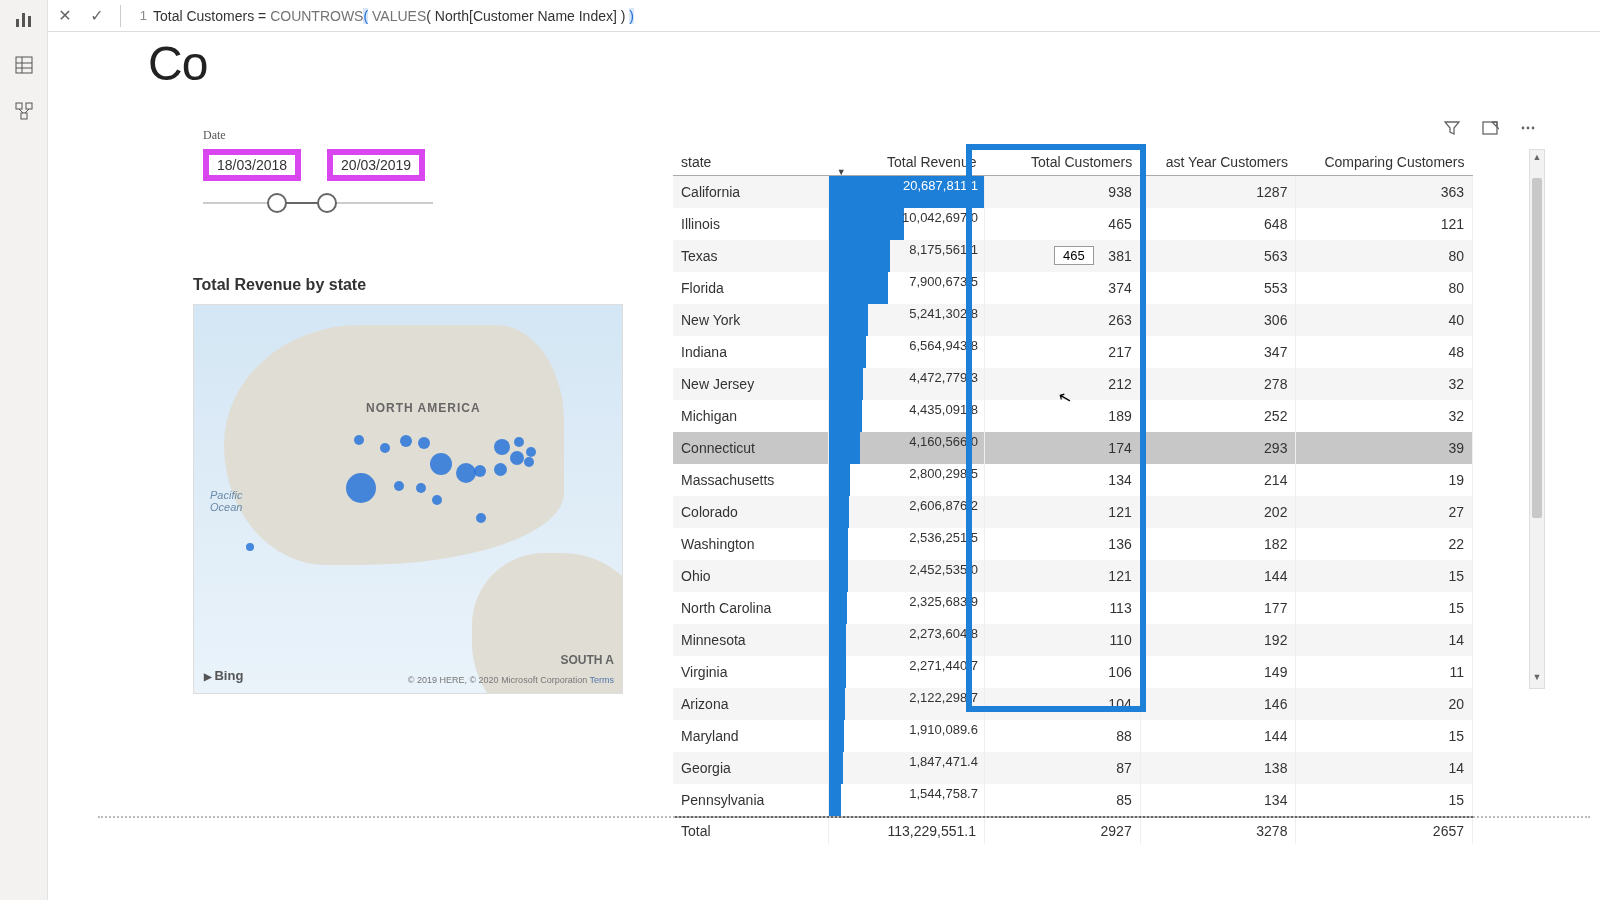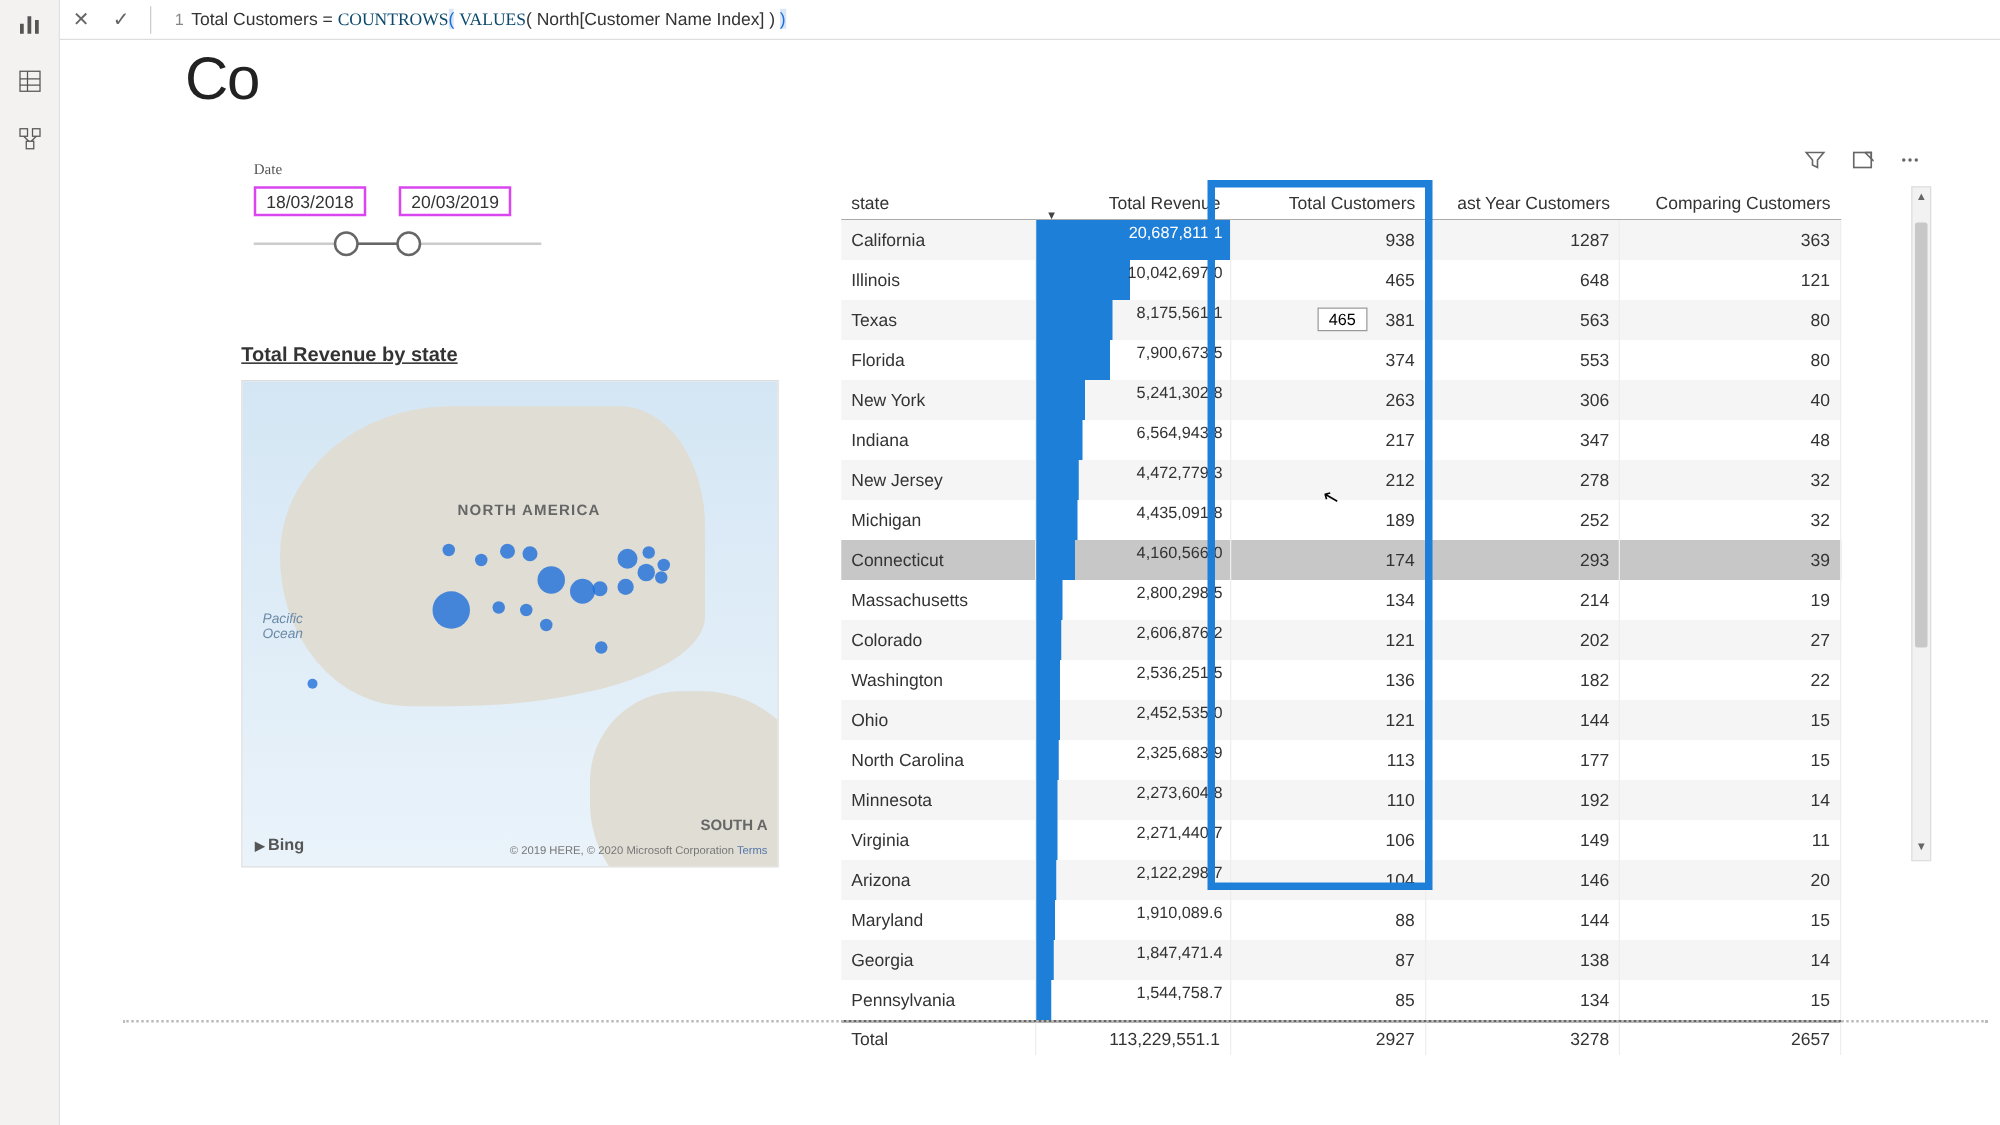--- a/index.html
+++ b/index.html
@@ -9,36 +9,36 @@
 .nav-rail { width: 48px; background: #f3f2f1; border-right: 1px solid #e1e1e1; display: flex; flex-direction: column; align-items: center; padding-top: 8px; gap: 24px; }
 .nav-rail .ico { width: 22px; height: 22px; display:flex; align-items:center; justify-content:center; color:#444; cursor:pointer; }
 
 .canvas { flex: 1; position: relative; background:#fff; }
 
 .formula-bar { position: absolute; top: 0; left: 0; right: 0; height: 32px; display: flex; align-items: center; border-bottom: 1px solid #ddd; padding-left: 4px; background:#fff; gap:6px; z-index: 5; }
 .fb-btn { width: 26px; height: 26px; display:flex; align-items:center; justify-content:center; color:#666; border-radius:3px; cursor:pointer;}
 .fb-sep { width:1px; height:22px; background:#ccc; margin:0 4px; }
 .fb-lineno { color:#888; font-size:13px; width:16px; text-align:right;}
 .fb-text { font-family: Consolas, monospace; font-size: 14px; color:#333; white-space: pre; }
-.fb-text .fn { color:#0c4a6e;font-family:Liberation Serif, serif; }
+.fb-text .fn { color:#737373; }
 .fb-text .br { background:#d9e6f7; color:#1e6fd9; }
 
 .title-frag { position:absolute; top:36px; left:100px; font-size:48px; font-weight:400; color:#222; letter-spacing:-1px;}
 
 .date-slicer { position:absolute; top:128px; left:155px; width:230px; }
 .ds-label { font-size:12px; color:#555; margin-bottom:6px;font-family:Liberation Serif, serif; }
 .ds-vals { display:flex; gap:26px; font-size:14px; color:#333; margin-bottom:10px;}
-.ds-vals span{border:2px solid #d946ef; padding:2px 8px;text-align:center;}
+.ds-vals span{border:6px solid #d946ef; padding:2px 8px;text-align:center;}
 .ds-track { position:relative; height:24px; }
 .ds-line { position:absolute; top:11px; left:0; right:0; height:2px; background:#ccc;}
 .ds-line-active{position:absolute; top:11px; left:72px; width:52px; height:2px; background:#666;}
 .ds-handle{position:absolute; top:2px; width:20px; height:20px; border:2px solid #666; border-radius:50%; background:#fff;}
 .ds-handle.h1{left:64px;} .ds-handle.h2{left:114px;}
 
-.map-card { position:absolute; top:276px; left:145px; width:482px;text-decoration:underline; }
+.map-card { position:absolute; top:276px; left:145px; width:482px; }
 .map-title { font-size:16px; font-weight:600; color:#333; margin-bottom:10px;}
 .map-box { width:430px; height:390px; border:1px solid #ddd; background:linear-gradient(#d4e6f4,#eaf3fa); position:relative; overflow:hidden;}
 .landmass{position:absolute; background:#e0ddd4; border-radius:40% 50% 30% 50%;}
 .na-label{position:absolute; top:96px; left:172px; font-size:12px; font-weight:700; color:#666; letter-spacing:1px;}
 .sa-label{position:absolute; bottom:26px; right:8px; font-size:12px; font-weight:700; color:#666;}
 .po-label{position:absolute; top:184px; left:16px; font-size:11px; font-style:italic; color:#6a8aa8;}
 .bubble{position:absolute; border-radius:50%; background:rgba(30,111,217,0.8);}
 .bing{position:absolute; bottom:10px; left:10px; font-size:13px; font-weight:700; color:#555;}
 .bing::before{content:"▶ "; font-size:10px;}
 .mapcred{position:absolute; bottom:8px; right:8px; font-size:9px; color:#777;}

